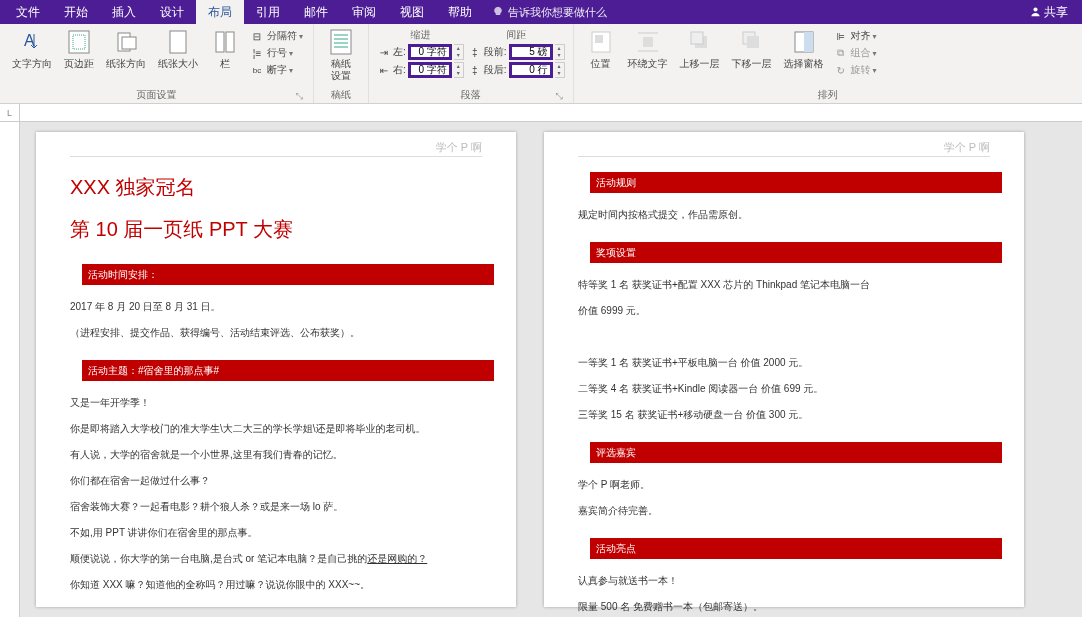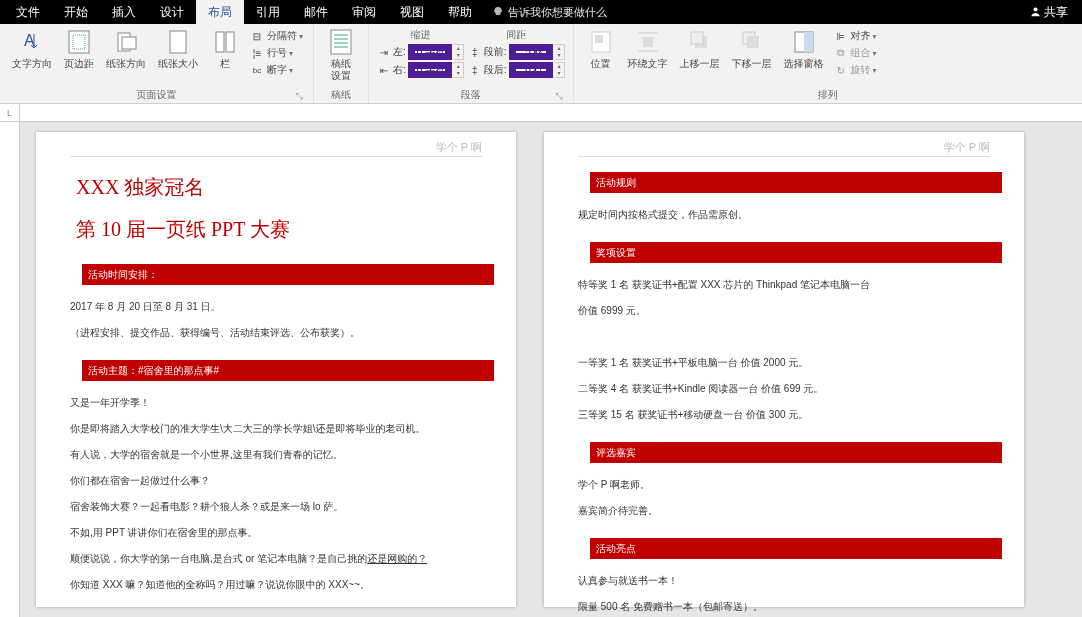--- a/index.html
+++ b/index.html
@@ -1,17 +1,17 @@
 <!DOCTYPE html>
 <html><head>
 <meta charset="utf-8">
 <style>
 *{margin:0;padding:0;box-sizing:border-box;font-family:"Microsoft YaHei","Segoe UI",sans-serif}
 body{background:#e6e6e6;width:1082px;height:617px;overflow:hidden;font-size:11px;color:#333}
-.menubar{background:#000000;color:#fff;height:24px;display:flex;align-items:center;padding:0 4px}
+.menubar{background:#4c1d95;color:#fff;height:24px;display:flex;align-items:center;padding:0 4px}
 .menubar .tab{padding:4px 12px;cursor:pointer;font-size:12px}
 .menubar .tab.active{background:#f3f2f1;color:#2b579a}
 .menubar .tell{display:flex;align-items:center;padding:0 8px;font-size:11px;opacity:.9}
 .menubar .tell svg{margin-right:4px}
 .menubar .share{margin-left:auto;padding:0 10px;font-size:12px}
 .ribbon{background:#f3f2f1;height:80px;display:flex;border-bottom:1px solid #d0d0d0}
 .group{border-right:1px solid #e0e0e0;padding:2px 8px 0;display:flex;flex-direction:column;justify-content:space-between}
 .group-body{display:flex;align-items:flex-start;gap:4px;flex:1}
 .group-label{text-align:center;font-size:10px;color:#666;padding:1px 0;position:relative}
 .group-label .launcher{position:absolute;right:2px;bottom:1px;font-size:9px;color:#888}
@@ -19,33 +19,33 @@
 .big-btn .ico{width:28px;height:28px;display:flex;align-items:center;justify-content:center;margin-bottom:2px}
 .big-btn .lbl{font-size:10px;color:#444;text-align:right;line-height:1.2;white-space:pre-line}
 .small-stack{display:flex;flex-direction:column;gap:1px;padding-top:2px}
 .small-btn{display:flex;align-items:center;font-size:10px;color:#444;padding:1px 2px;cursor:pointer;white-space:nowrap}
 .small-btn .sico{width:14px;height:14px;margin-right:3px;display:inline-flex;align-items:center;justify-content:center}
 .drop{font-size:8px;color:#777;margin-left:2px}
 .indent-block{display:flex;flex-direction:column;gap:2px;padding-top:2px}
 .indent-block .hdr{font-size:10px;color:#666;text-align:center}
 .spin{display:flex;align-items:center;gap:2px;font-size:10px;color:#444}
 .spin .ic{width:14px;height:14px;display:inline-flex;align-items:center;justify-content:center}
-.spin input{width:44px;height:16px;font-size:10px;border:7px solid #4c1d95;padding:0 2px;text-align:right}
+.spin input{width:44px;height:16px;font-size:10px;border:3px solid #4c1d95;padding:0 2px;text-align:right}
 .spin .arrows{width:10px;height:16px;border:1px solid #ccc;border-left:none;display:flex;flex-direction:column}
 .spin .arrows span{flex:1;font-size:6px;line-height:1;text-align:center;color:#666}
 .ruler-corner{background:#fff;height:18px;border-bottom:1px solid #ccc;display:flex}
 .ruler-corner .corner{width:20px;border-right:1px solid #ccc;font-size:9px;color:#888;display:flex;align-items:center;justify-content:center}
 .ruler-h{flex:1;background:#fff;position:relative;font-size:7px;color:#999}
 .workspace{display:flex;height:495px}
 .ruler-v{width:20px;background:#fff;border-right:1px solid #ccc;font-size:7px;color:#999}
 .pages{flex:1;display:flex;gap:28px;padding:10px 16px;overflow:hidden}
 .page{background:#fff;width:480px;height:100%;box-shadow:0 0 3px rgba(0,0,0,.3);padding:30px 34px 10px;position:relative;font-size:10px;color:#333;line-height:1.7}
 .page .hdr-text{position:absolute;top:6px;right:34px;color:#bbb;font-size:11px}
 .page .hdr-line{position:absolute;top:24px;left:34px;right:34px;border-top:1px solid #ddd}
-.title-red{color:#c00000;font-size:20px;font-family:Liberation Serif, serif;margin:8px 6px}
+.title-red{color:#c00000;font-size:20px;font-family:Liberation Sans, sans-serif;margin:8px 0}
 .section-bar{background:#c00000;color:#fff;padding:2px 6px;font-size:10px;margin:10px 12px 4px;display:inline-block;min-width:100%}
 .page p{margin:9px 0;font-size:10px}
 .underline{text-decoration:underline}
 .dimmed{color:#999}
 </style>
 </head>
 <body>
 
 <div class="menubar">
   <div class="tab">文件</div>

